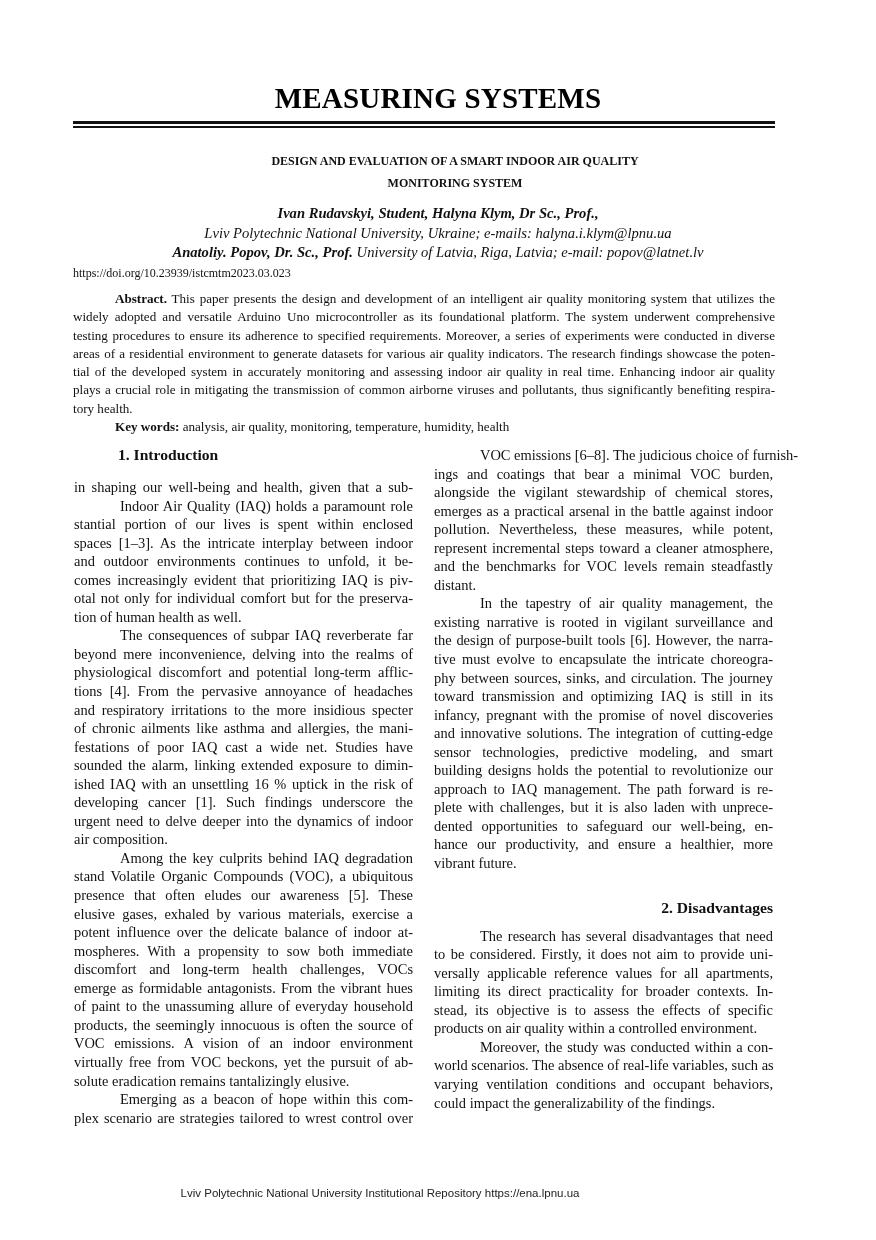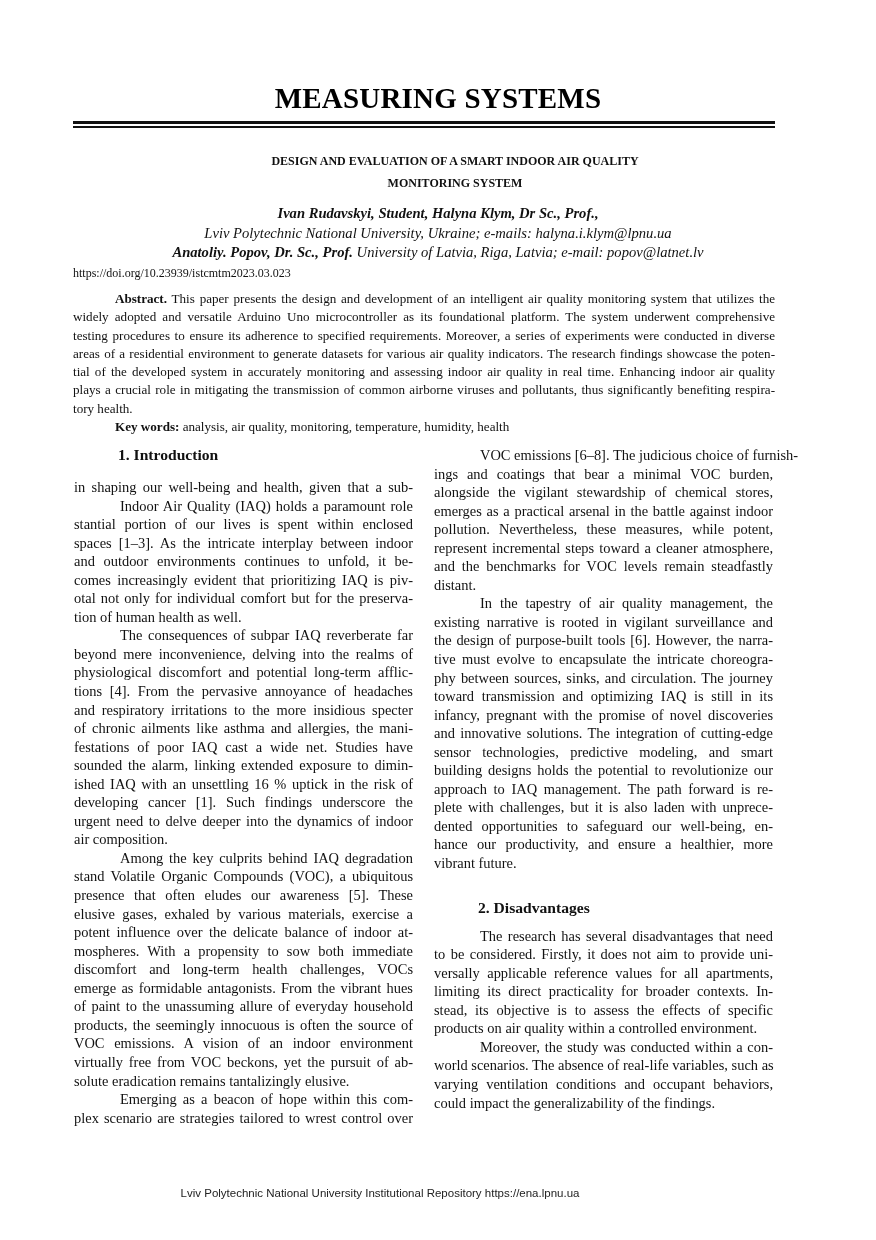--- a/index.html
+++ b/index.html
@@ -129,21 +129,21 @@
         <span class="line">and innovative solutions. The integration of cutting-edge</span>
         <span class="line">sensor technologies, predictive modeling, and smart</span>
         <span class="line">building designs holds the potential to revolutionize our</span>
         <span class="line">approach to IAQ management. The path forward is re-</span>
         <span class="line">plete with challenges, but it is also laden with unprece-</span>
         <span class="line">dented opportunities to safeguard our well-being, en-</span>
         <span class="line">hance our productivity, and ensure a healthier, more</span>
         <span class="line last">vibrant future.</span>
       </div>
     </div>
-  <div class="section-heading" style="height:26px; padding-top:22px; line-height:26px;">2. Disadvantages</div>
+  <div class="section-heading" style="height:26px; padding-top:22px; line-height:26px;text-align:right;">2. Disadvantages</div>
   <div id="disadv-paras" style="padding-top:6px;">
       <div>
         <span class="line indent">The research has several disadvantages that need</span>
         <span class="line">to be considered. Firstly, it does not aim to provide uni-</span>
         <span class="line">versally applicable reference values for all apartments,</span>
         <span class="line">limiting its direct practicality for broader contexts. In-</span>
         <span class="line">stead, its objective is to assess the effects of specific</span>
         <span class="line last">products on air quality within a controlled environment.</span>
       </div>
       <div>

